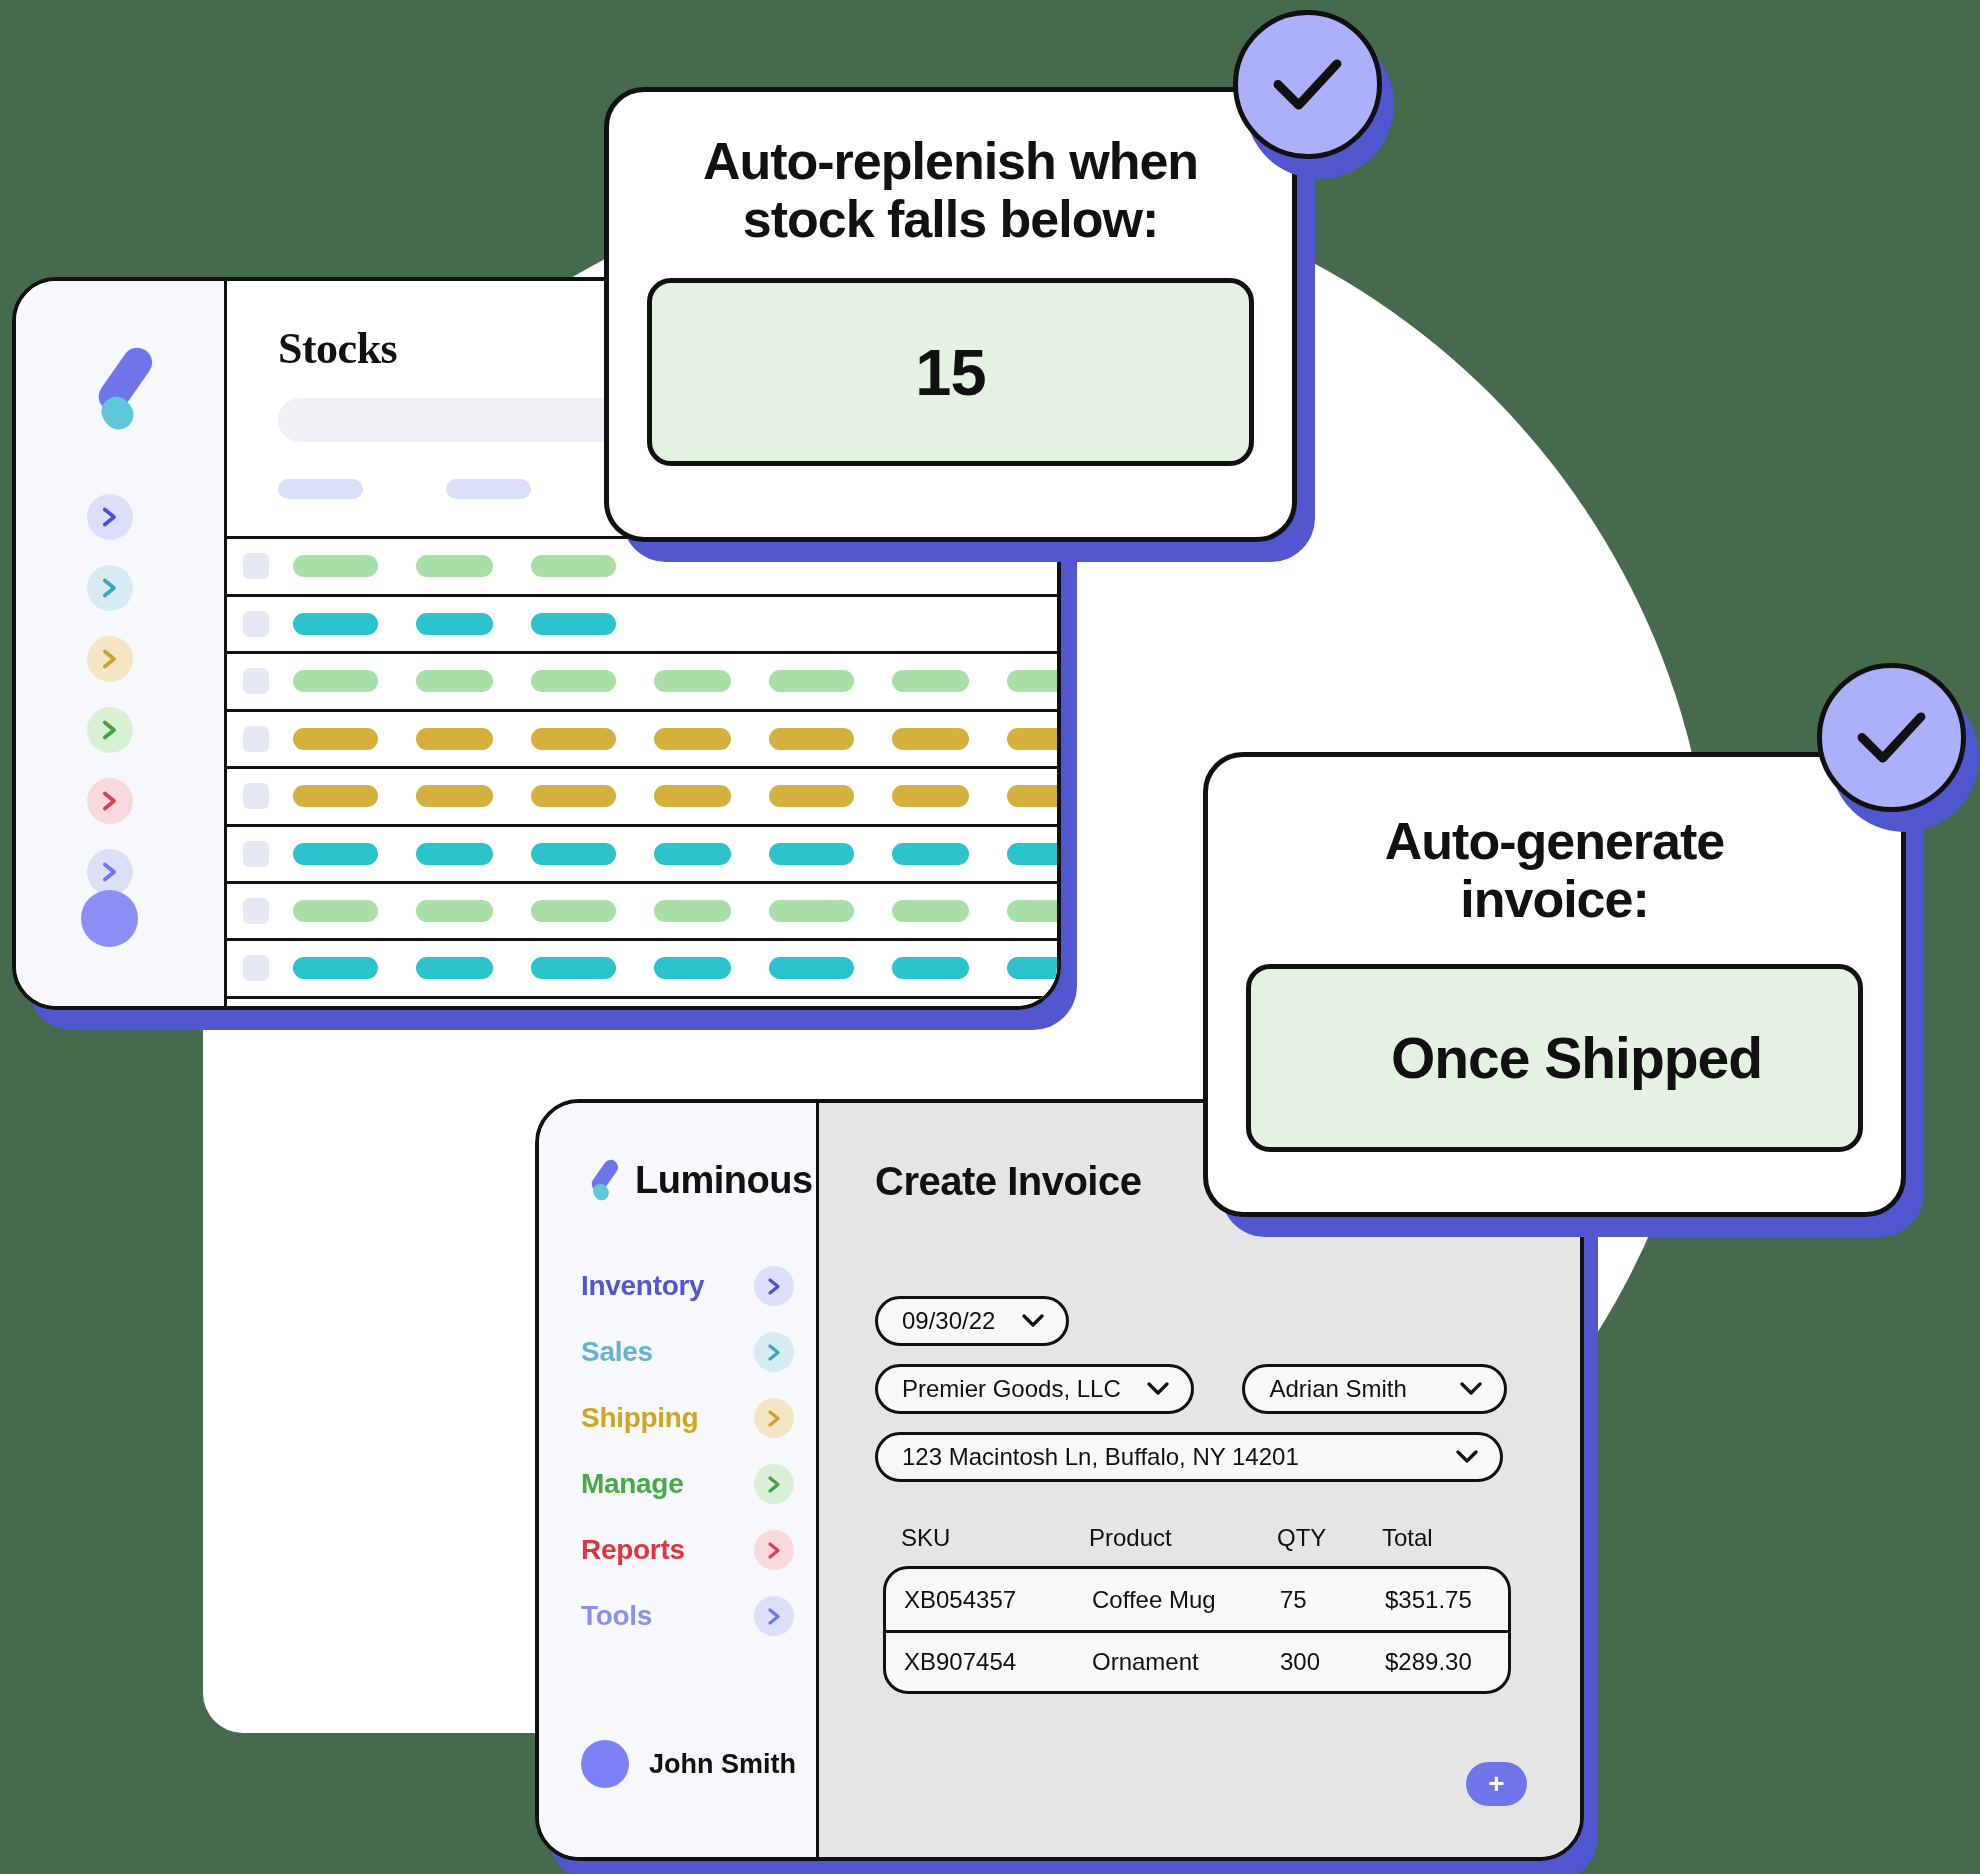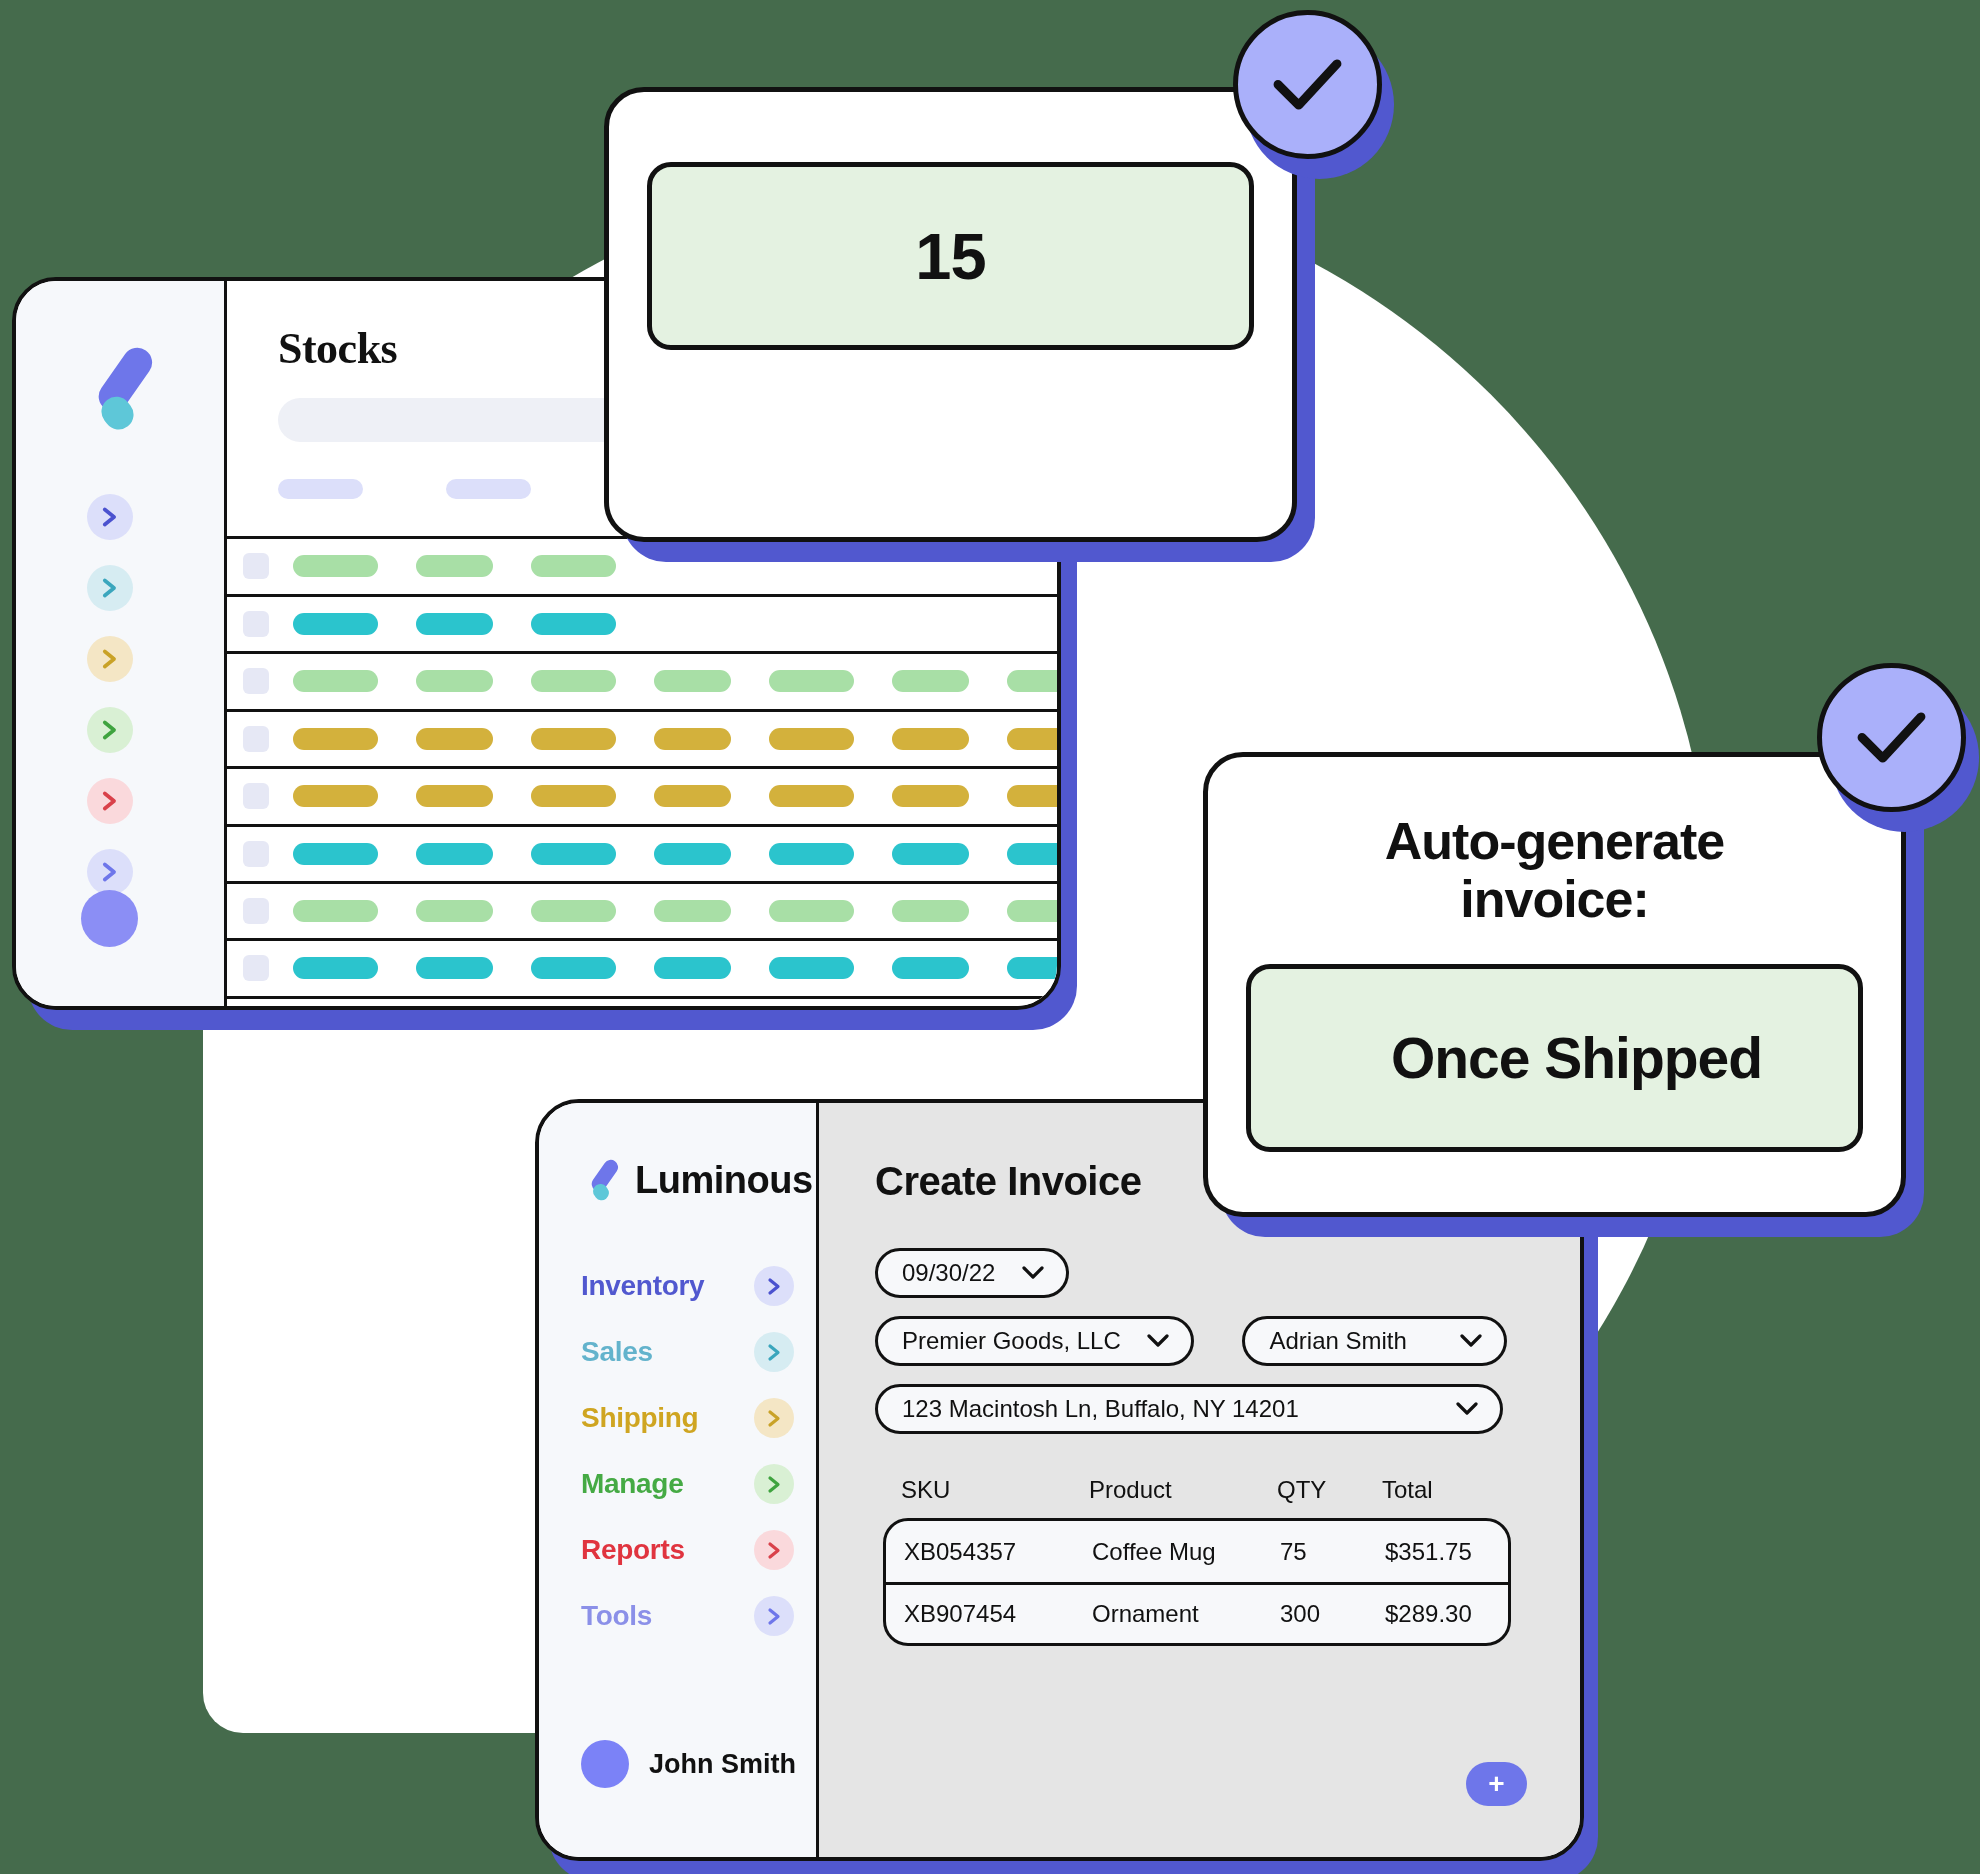--- a/index.html
+++ b/index.html
@@ -110,21 +110,21 @@
   #inv-main{flex:1;position:relative;background:#e5e5e5;padding:38px 44px;box-sizing:border-box;}
   .inv-title{font-size:40px;font-weight:700;color:#111;letter-spacing:-0.5px;margin:18px 0 0 12px;}
   .selects{margin-top:44px;margin-left:12px;}
   .sel{
     display:inline-flex;align-items:center;justify-content:space-between;
     border:3px solid #111;border-radius:30px;background:#f7f8fa;
     height:50px;box-sizing:border-box;padding:0 22px 0 24px;margin-bottom:18px;
   }
   .sel span{font-size:24px;color:#111;white-space:nowrap;}
   .sel svg{width:22px;height:14px;margin-left:20px;flex:0 0 22px;}
-  .sel-date{width:194px;}
+  .sel-date{width:194px;margin-top:48px;}
   .sel-vendor{width:319px;margin-right:44px;}
   .sel-contact{width:265px;}
   .sel-address{width:628px;}
 
   .inv-table{margin:24px 0 0 20px;width:628px;}
   .th-row{display:flex;font-size:24px;color:#111;padding:0 18px 14px 18px;}
   .tb{border:3px solid #111;border-radius:25px;overflow:hidden;background:#f7f8fa;}
   .tr{display:flex;font-size:24px;color:#111;height:61px;align-items:center;padding:0 18px;box-sizing:border-box;}
   .tr+.tr{border-top:3px solid #111;}
   .c-sku{width:188px;}
@@ -458,20 +458,24 @@
             </div>
           </div>
       </div>
 
       <div class="fab">+</div>
     </div>
   </div>
 
   <div class="callout-shadow" id="callout1-shadow"></div>
   <div class="callout" id="callout1">
+    <h2>
+      <span>Auto-replenish when</span><br>
+      <span>stock falls below:</span>
+    </h2>
     <div class="value-box">
       <span>15</span>
     </div>
   </div>
   <div class="check-shadow" id="badge1-shadow"></div>
   <div class="check-badge" id="badge1">
     <svg viewBox="0 0 76 60">
         <path d="M8 30 L29 51 L68 9" stroke="#111" stroke-width="9" fill="none" stroke-linecap="round" stroke-linejoin="round"></path>
       </svg>
   </div>

